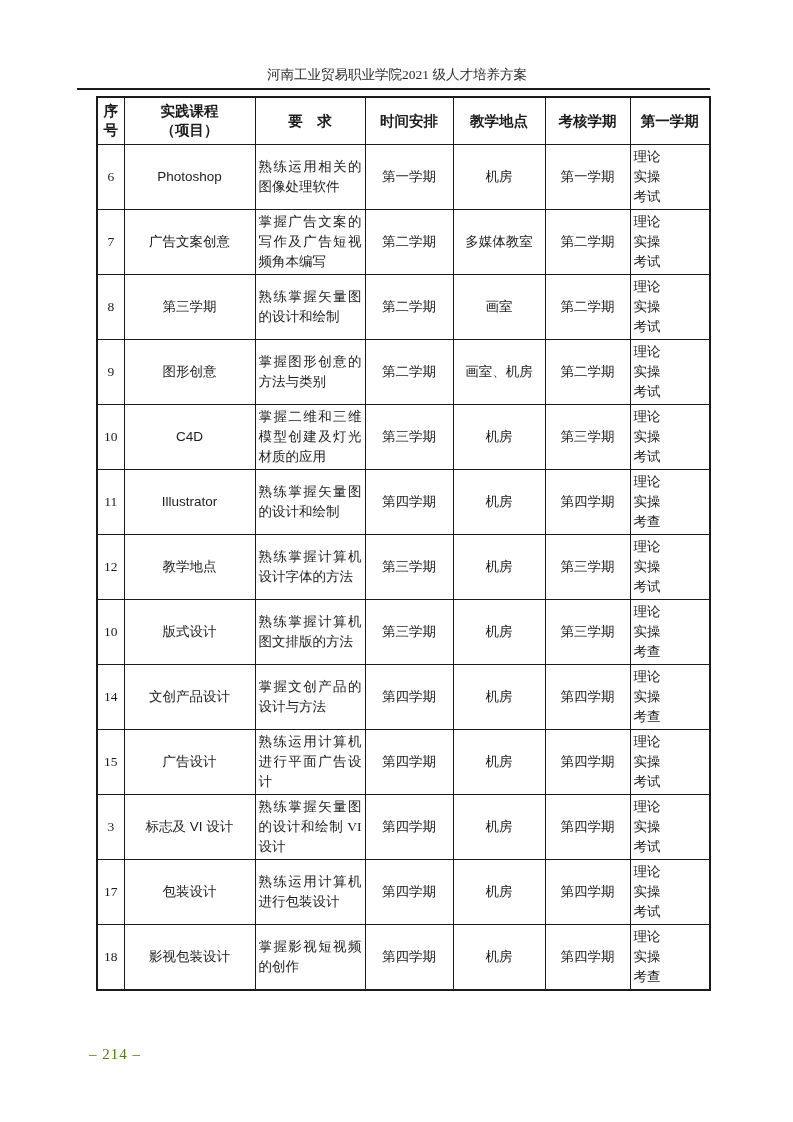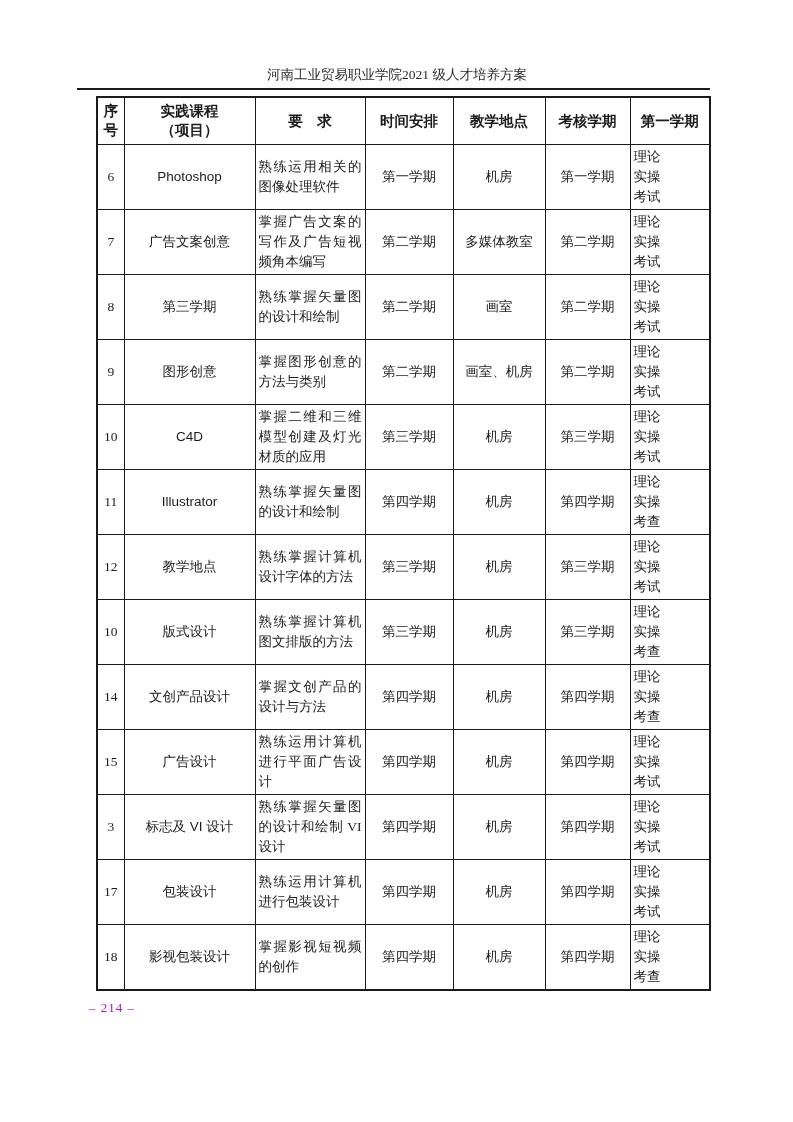--- a/index.html
+++ b/index.html
@@ -62,25 +62,25 @@
     font-size: 13.5px;
     line-height: 20px;
   }
   .td-num     { text-align: center; }
   .td-course  { text-align: center; font-family: Liberation Sans, sans-serif; font-size: 13px; }
   .td-req     { text-align: justify; padding: 2px 10px; }
   .td-center  { text-align: center; }
   .td-method  { white-space: pre-line; }
   .page-footer {
     position: absolute;
-    top: 1000px;
+    top: 1046px;
     left: 89px;
-    font-size: 13px;
+    font-size: 15px;
     letter-spacing: 1px;
-    color: #a21caf;
+    color: #4d7c0f;
   }
 </style>
 </head>
 <body>
 
 <div class="page">
 
   <div class="page-header">
     <span>河南工业贸易职业学院</span>
     <span>2021 级人才培养方案</span>

